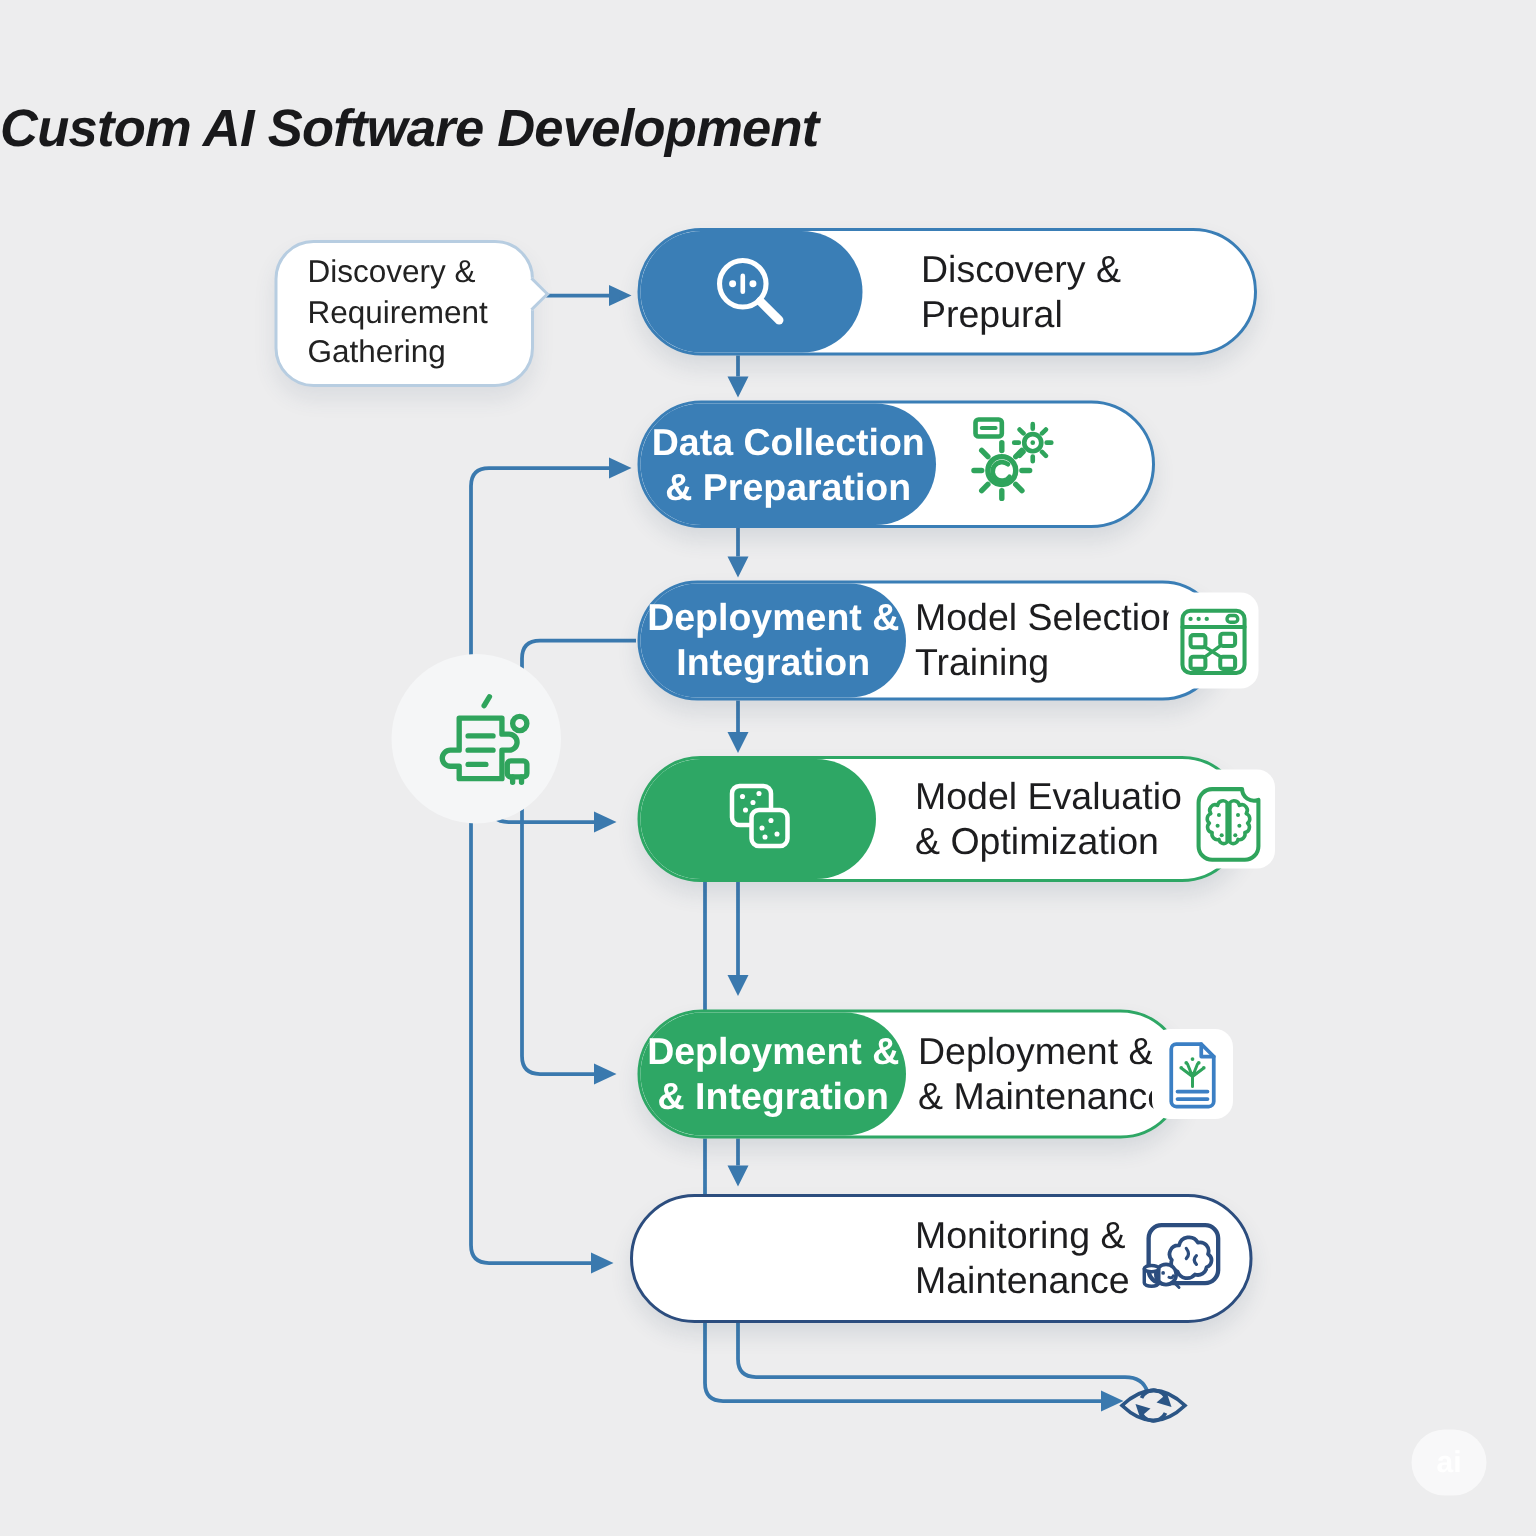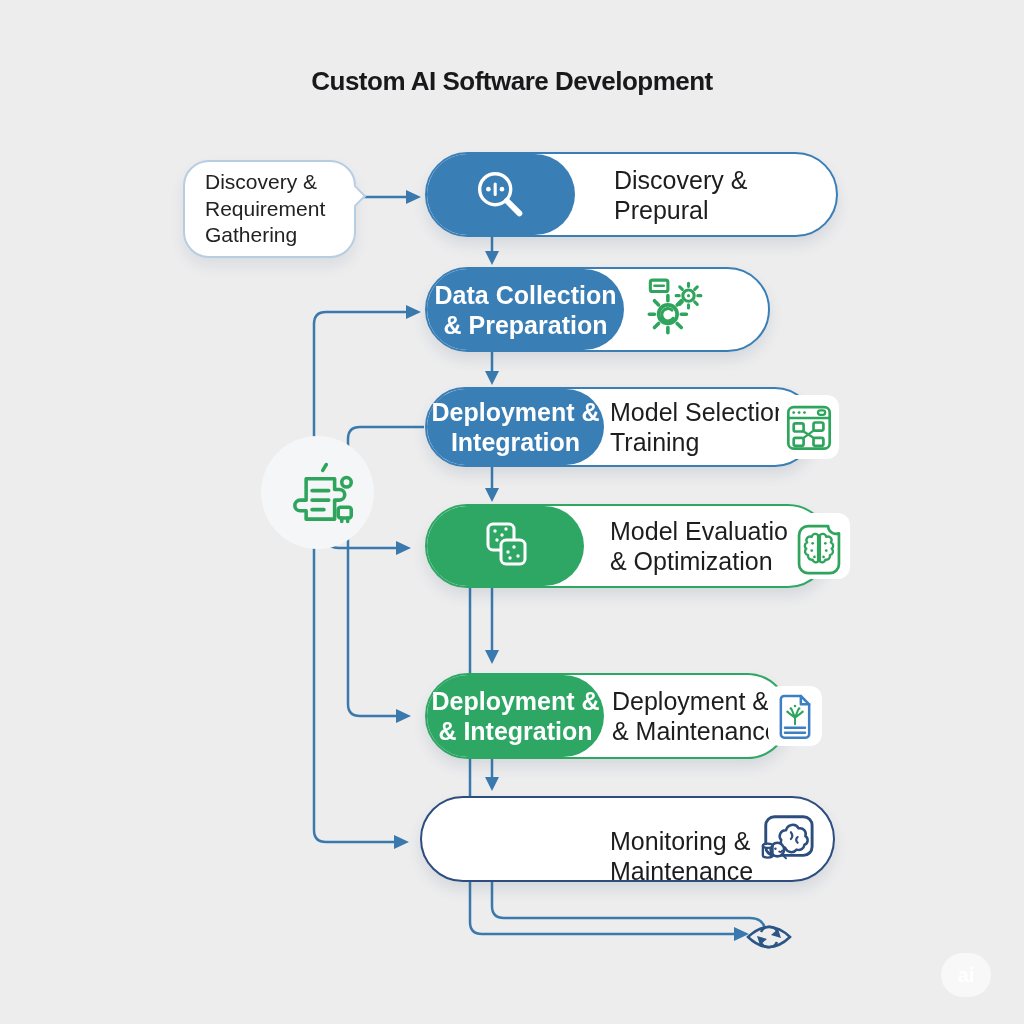--- a/index.html
+++ b/index.html
@@ -3,22 +3,22 @@
 <meta charset="utf-8">
 <style>
   :root{
     --bg:#ededee; --blue:#3a7eb6; --green:#2ea765; --navy:#2c4d7e;
     --connector:#3a79ae; --icon-green:#2fa45c; --icon-blue:#3b7fc4; --ink:#1d1d1f;
   }
   *{margin:0;padding:0;box-sizing:border-box;}
   html,body{background:#fff;}
   .canvas{position:relative;width:1024px;height:1024px;background:var(--bg);
     font-family:"Liberation Sans",sans-serif;overflow:hidden;}
-  .title{position:absolute;top:66px;left:0;width:100%;text-align:center;
-    font-size:26px;font-weight:700;color:#19191b;letter-spacing:-.5px;}
+  .title{position:absolute;top:66px;left:0;width:100%;
+    font-size:35px;font-weight:700;color:#19191b;letter-spacing:-.5px;font-style:italic;}
   svg.connectors{position:absolute;left:0;top:0;z-index:0;}
   
   .side-box{position:absolute;left:183px;top:160px;width:173px;height:98px;
     background:#fff;border:2px solid #b7cde1;border-radius:26px;z-index:2;
     display:flex;align-items:center;box-shadow:0 8px 14px rgba(60,80,110,.10);}
   .side-box .txt{padding:6px 10px 6px 20px;font-size:21px;line-height:1.28;color:#222;white-space:pre-line;}
   .side-box .tail{position:absolute;right:-9px;top:26px;width:16px;height:16px;background:#fff;
     border-top:2px solid #b7cde1;border-right:2px solid #b7cde1;transform:rotate(45deg);}
   
   .badge{position:absolute;left:261px;top:436px;width:113px;height:113px;border-radius:50%;
@@ -212,21 +212,21 @@
         <circle cx="21" cy="27" r="1.5" fill="#2fa45c"></circle>
           <circle cx="39" cy="27" r="1.5" fill="#2fa45c"></circle>
         <circle cx="25" cy="23" r="1.5" fill="#2fa45c"></circle>
           <circle cx="35" cy="23" r="1.5" fill="#2fa45c"></circle>
         <circle cx="30" cy="20" r="1.5" fill="#2fa45c"></circle>
       </svg>
     </div>
   </div>
 
   <div class="step tone-navy" style="left:420px;top:796px;width:415px;height:86px;">
-    <div class="body-label" style="left:188px;margin-top:17px;">Monitoring &amp;
+    <div class="body-label" style="left:188px;">Monitoring &amp;
 Maintenance</div>
     <div class="edge-chip" style="right:14px;width:64px;height:58px;">
       <svg width="62" height="56" viewBox="0 0 64 58" stroke="#2c4d7e" fill="none" stroke-linecap="round" stroke-linejoin="round">
         <rect x="10" y="6" width="48" height="40" rx="9" stroke-width="3"></rect>
         <path stroke-width="2.6" d="M26,30 a6,6 0 0 1 5,-10 a7,7 0 0 1 13,-2 a6,6 0 0 1 7,8 a5,5 0 0 1 -1,9 a6,6 0 0 1 -8,5 a7,7 0 0 1 -12,-2 a6,6 0 0 1 -4,-8 z"></path>
         <path stroke-width="2.2" d="M36,22 q3,4 0,7 M43,27 q-3,3 0,6"></path>
         <circle cx="22" cy="40" r="7" stroke-width="2.6" fill="#fff"></circle>
         <circle cx="20" cy="39" r="1.3" fill="#2c4d7e" stroke="none"></circle>
         <path stroke-width="2" d="M24,42 q2,1 3,-1 M27,45 l4,4"></path>
         <g stroke-width="2.4">

